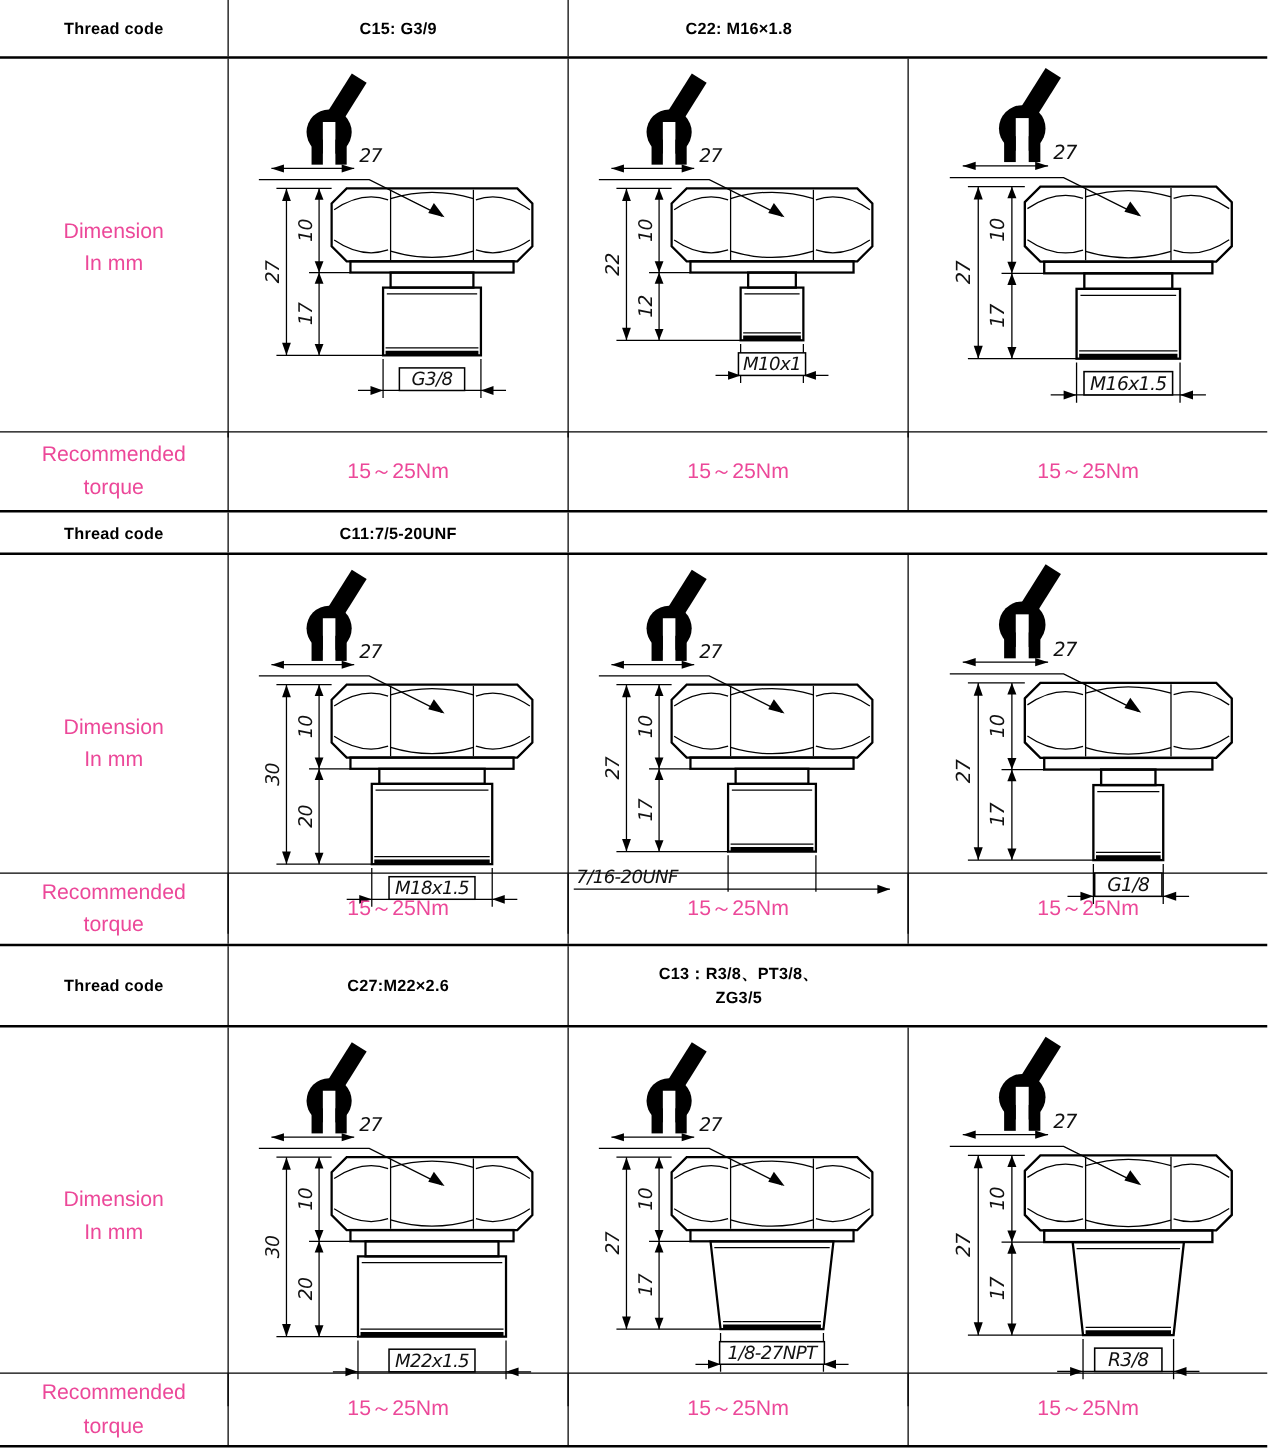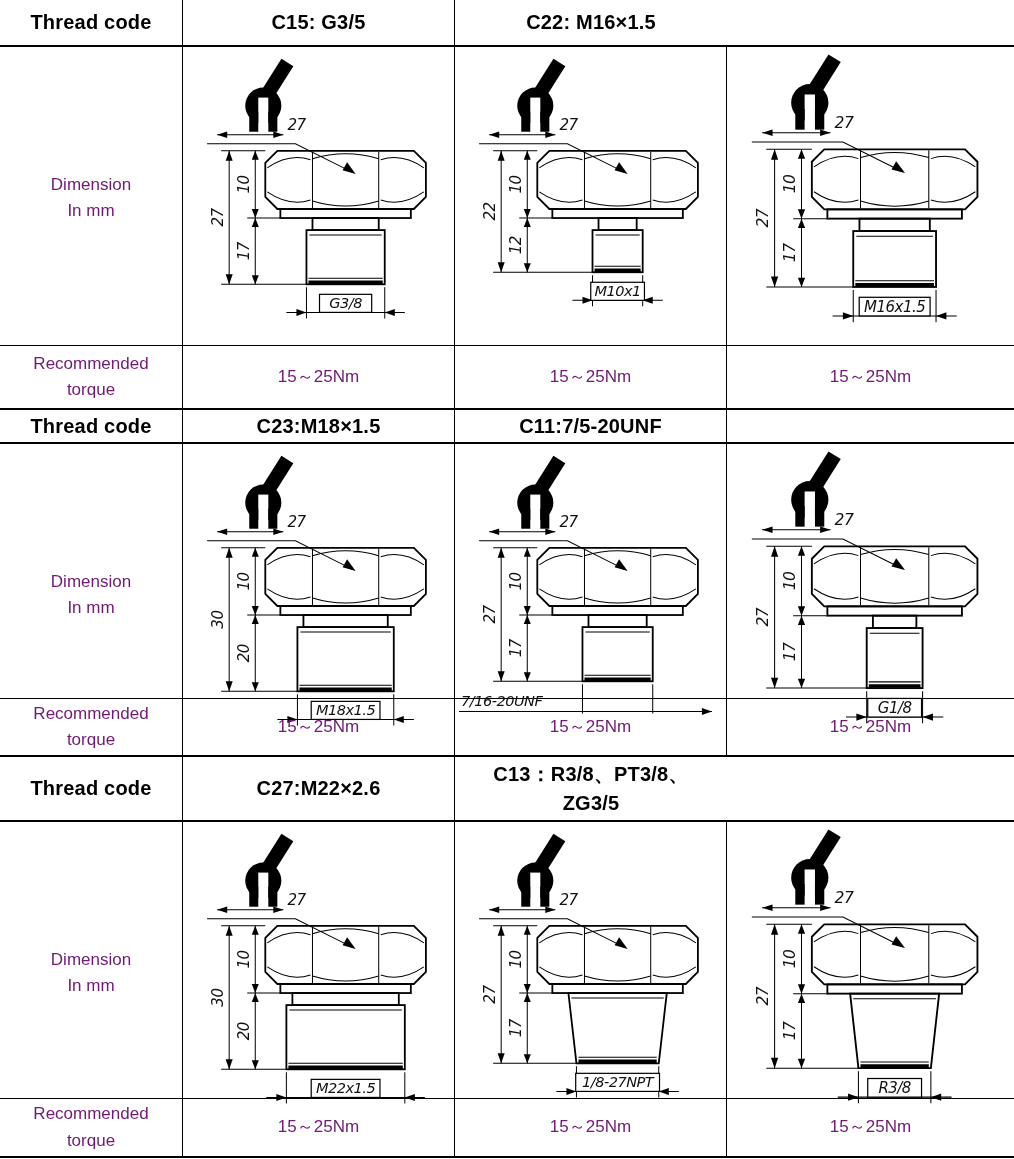--- a/index.html
+++ b/index.html
@@ -11,43 +11,43 @@
   .c.last{border-right:none;}
   .r-code{height:45px;border-bottom:2px solid #000;}
   .r-dim1{height:298px;border-bottom:1px solid #000;}
   .r-tq1{height:62px;border-bottom:2px solid #000;}
   .r-code2{height:32px;border-bottom:2px solid #000;}
   .r-dim2{height:254px;border-bottom:1px solid #000;}
   .r-tq2{height:56px;border-bottom:2px solid #000;}
   .r-code3{height:63px;border-bottom:2px solid #000;}
   .r-dim3{height:276px;border-bottom:1px solid #000;}
   .r-tq3{height:57px;border-bottom:2.5px solid #000;}
-  .bold{font-weight:bold;font-size:20px;letter-spacing:.2px;}
-  .body-txt{font-size:17px;line-height:1.55;color:#701a75;}
+  .bold{font-weight:bold;font-size:13px;letter-spacing:.2px;}
+  .body-txt{font-size:17px;line-height:1.55;color:#ec4899;}
   .code-line{line-height:1.45;}
-  .draw{width:100%;height:100%;display:flex;align-items:center;justify-content:flex-start;overflow:hidden;}
+  .draw{width:100%;height:100%;display:flex;align-items:center;justify-content:flex-end;overflow:hidden;}
   .draw svg{display:block;height:calc(100% - 8px);}
   
   .dln{stroke:#000;stroke-width:1;fill:none;}
   .dmed{stroke:#000;stroke-width:1.8;fill:none;}
   .dthk{stroke:#000;stroke-width:3.5;}
   .wrh{stroke:#000;stroke-width:14;}
   .dbox{fill:#fff;stroke:#000;stroke-width:1.2;}
   .dtxt{font-family:"DejaVu Sans",sans-serif;font-style:italic;font-size:15px;fill:#111;letter-spacing:-.5px;}
   .dlbl{font-family:"DejaVu Sans",sans-serif;font-style:italic;font-size:14.5px;fill:#111;letter-spacing:-.5px;}
 </style>
 </head>
 <body>
 
 <div class="tbl">
 
   <div class="row r-code">
     <div class="c bold">Thread code</div>
-    <div class="c bold">C15: G3/5</div>
-    <div class="c bold last">C22: M16×1.5</div>
+    <div class="c bold">C15: G3/9</div>
+    <div class="c bold last">C22: M16×1.8</div>
   </div>
   <div class="row r-dim1">
     <div class="c body-txt">
       <div>Dimension</div>
       <div>In mm</div>
     </div>
     <div class="c">
         <div class="draw">
           <svg viewBox="0 0 270 285">
             <line x1="82" y1="42" x2="104" y2="7" class="wrh"></line>
@@ -215,21 +215,20 @@
       <div>Recommended</div>
       <div>torque</div>
     </div>
     <div class="c body-txt">15～25Nm</div>
     <div class="c body-txt">15～25Nm</div>
     <div class="c body-txt last">15～25Nm</div>
   </div>
 
   <div class="row r-code2">
     <div class="c bold">Thread code</div>
-    <div class="c bold">C23:M18×1.5</div>
     <div class="c bold">C11:7/5-20UNF</div>
   </div>
   <div class="row r-dim2">
     <div class="c body-txt">
       <div>Dimension</div>
       <div>In mm</div>
     </div>
     <div class="c">
         <div class="draw">
           <svg viewBox="0 0 270 285">

